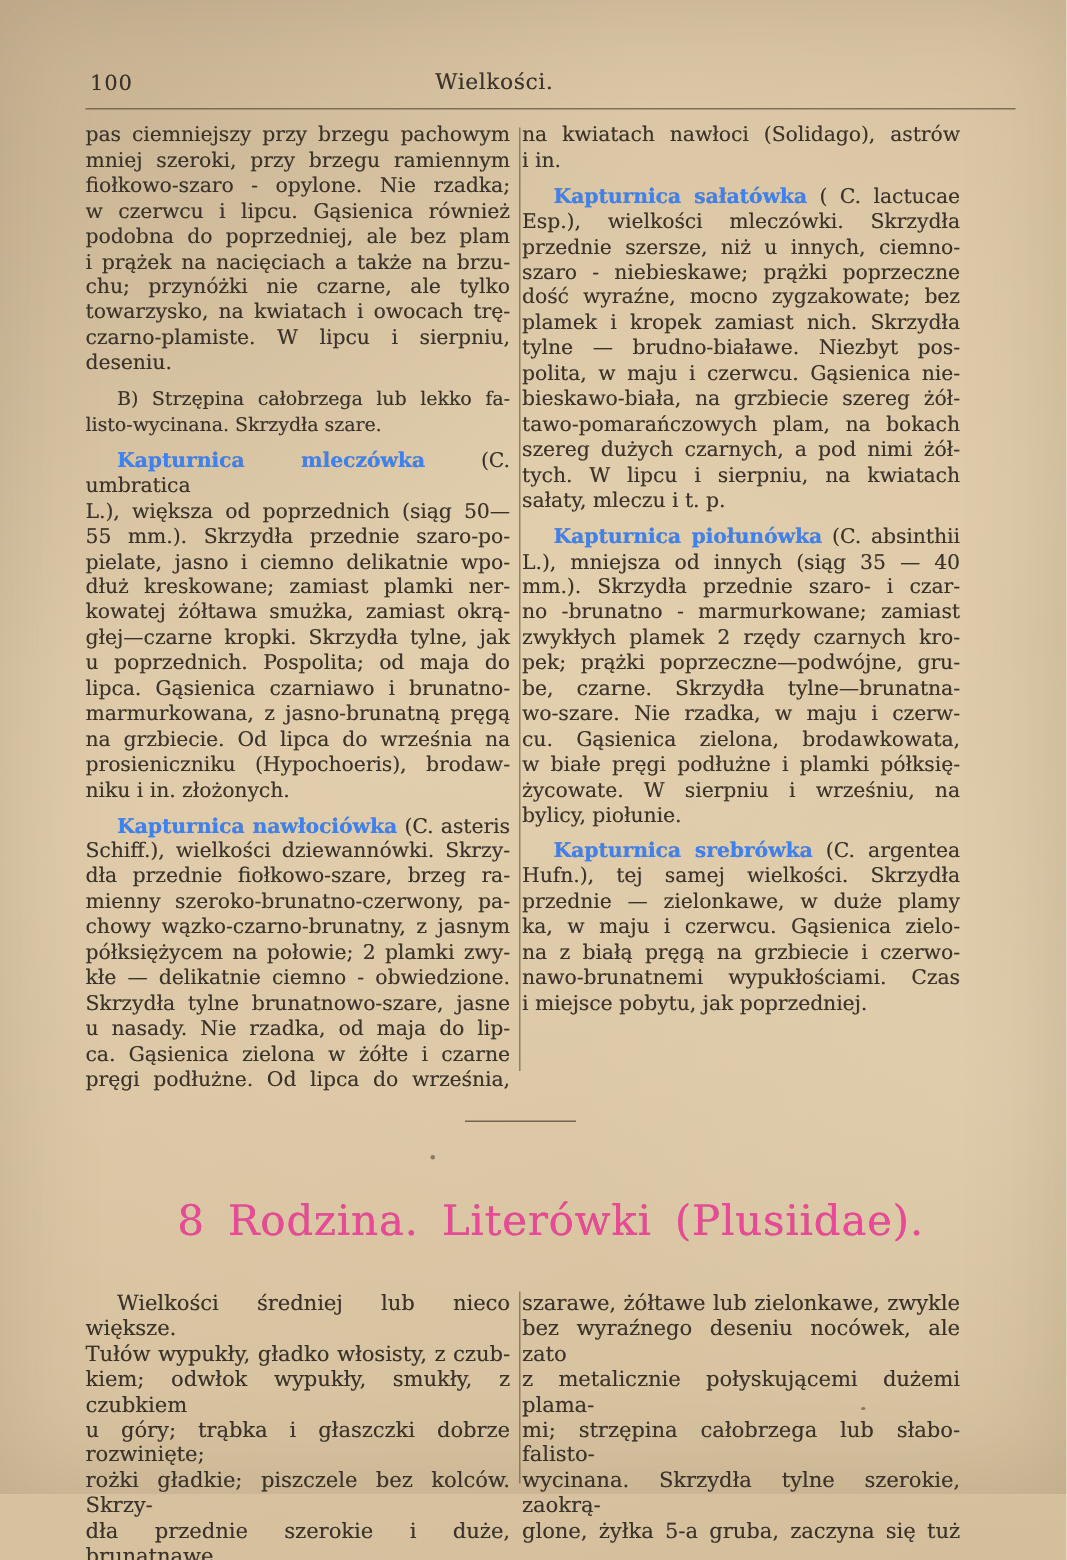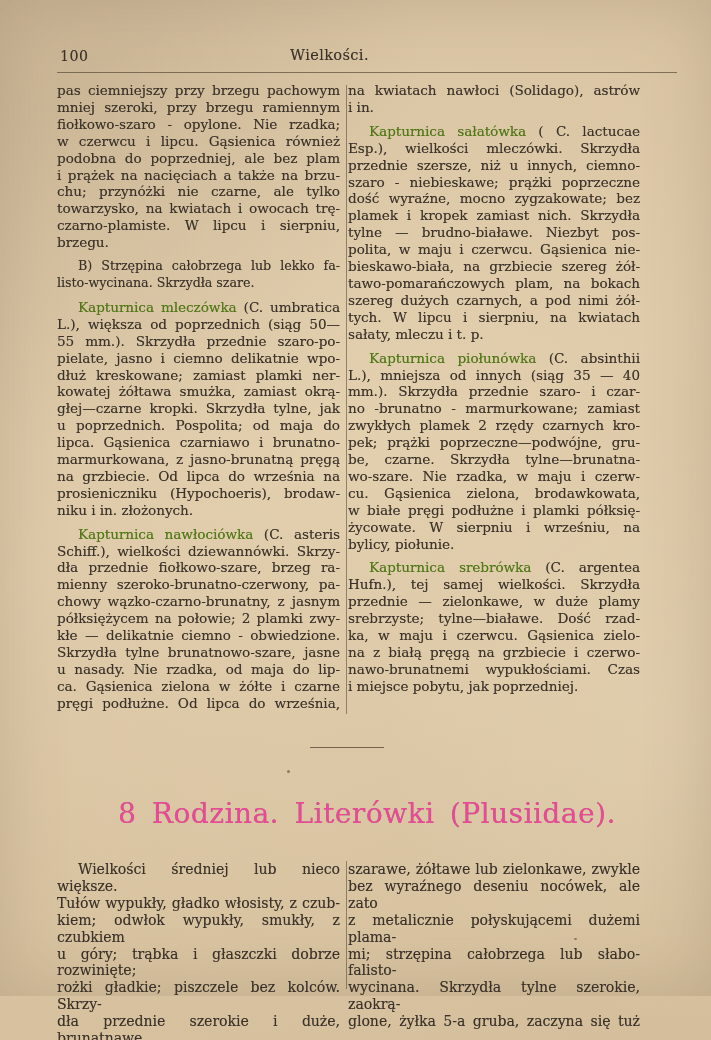--- a/index.html
+++ b/index.html
@@ -31,21 +31,21 @@
   .col-right{margin-left:8px;width:292px;}
   .vdiv{position:absolute;left:289px;top:3px;bottom:0;width:1px;background:rgba(90,76,58,.6);}
   .cols.bottom .vdiv{top:0;bottom:3px;}
 
   .para{margin-top:7px;}
   .para:first-child{margin-top:0;}
   .para.small{font-size:12.6px;}
   .tline{text-align:justify;text-align-last:justify;}
   .tline.lastline{text-align-last:left;}
   .tline.indent{text-indent:21px;}
-  b{font-weight:normal;color:#4d7c0f;}
+  b{font-weight:bold;color:#3b82f6;}
 
   .section-divider{width:74px;margin:33px 0 0 253px;border-top:1px solid rgba(80,66,50,.75);height:0;}
   .section-heading{
     margin:49px 0 0;text-align:center;font-weight:normal;
     font-size:28px;letter-spacing:.5px;word-spacing:6px;color:#ec4899;
   }
   .speck{position:absolute;background:rgba(70,58,45,.55);border-radius:50%;}
   .speck.s1{left:287px;top:770px;width:3px;height:3px;}
   .speck.s2{left:574px;top:938px;width:3px;height:2px;}
 </style>
@@ -65,21 +65,21 @@
         <div class="para">
           <div class="tline">pas ciemniejszy przy brzegu pachowym</div>
           <div class="tline">mniej szeroki, przy brzegu ramiennym</div>
           <div class="tline">fiołkowo-szaro - opylone.  Nie rzadka;</div>
           <div class="tline">w czerwcu i lipcu.  Gąsienica również</div>
           <div class="tline">podobna do poprzedniej, ale bez plam</div>
           <div class="tline">i prążek na nacięciach a także na brzu-</div>
           <div class="tline">chu; przynóżki nie czarne, ale tylko</div>
           <div class="tline">towarzysko, na kwiatach i owocach trę-</div>
           <div class="tline">czarno-plamiste.  W lipcu i sierpniu,</div>
-          <div class="tline lastline">brzegu.</div>
+          <div class="tline lastline">deseniu.</div>
         </div>
         <div class="para small">
           <div class="tline indent">B) Strzępina całobrzega lub lekko fa-</div>
           <div class="tline lastline">listo-wycinana.  Skrzydła szare.</div>
         </div>
         <div class="para">
           <div class="tline indent"><b>Kapturnica mleczówka</b> (C. umbratica</div>
           <div class="tline">L.), większa od poprzednich (siąg 50—</div>
           <div class="tline">55 mm.).  Skrzydła przednie szaro-po-</div>
           <div class="tline">pielate, jasno i ciemno delikatnie wpo-</div>
@@ -139,21 +139,20 @@
           <div class="tline">wo-szare.  Nie rzadka, w maju i czerw-</div>
           <div class="tline">cu.  Gąsienica zielona, brodawkowata,</div>
           <div class="tline">w białe pręgi podłużne i plamki półksię-</div>
           <div class="tline">życowate.  W sierpniu i wrześniu, na</div>
           <div class="tline lastline">bylicy, piołunie.</div>
         </div>
         <div class="para">
           <div class="tline indent"><b>Kapturnica srebrówka</b> (C. argentea</div>
           <div class="tline">Hufn.), tej samej wielkości.  Skrzydła</div>
           <div class="tline">przednie — zielonkawe,  w duże plamy</div>
-          <div class="tline">srebrzyste; tylne—białawe.  Dość rzad-</div>
           <div class="tline">ka, w maju i czerwcu.  Gąsienica zielo-</div>
           <div class="tline">na z białą pręgą na grzbiecie i czerwo-</div>
           <div class="tline">nawo-brunatnemi wypukłościami.  Czas</div>
           <div class="tline lastline">i miejsce pobytu, jak poprzedniej.</div>
         </div>
       </div>
   </div>
 
   <div class="section-divider"></div>
 

